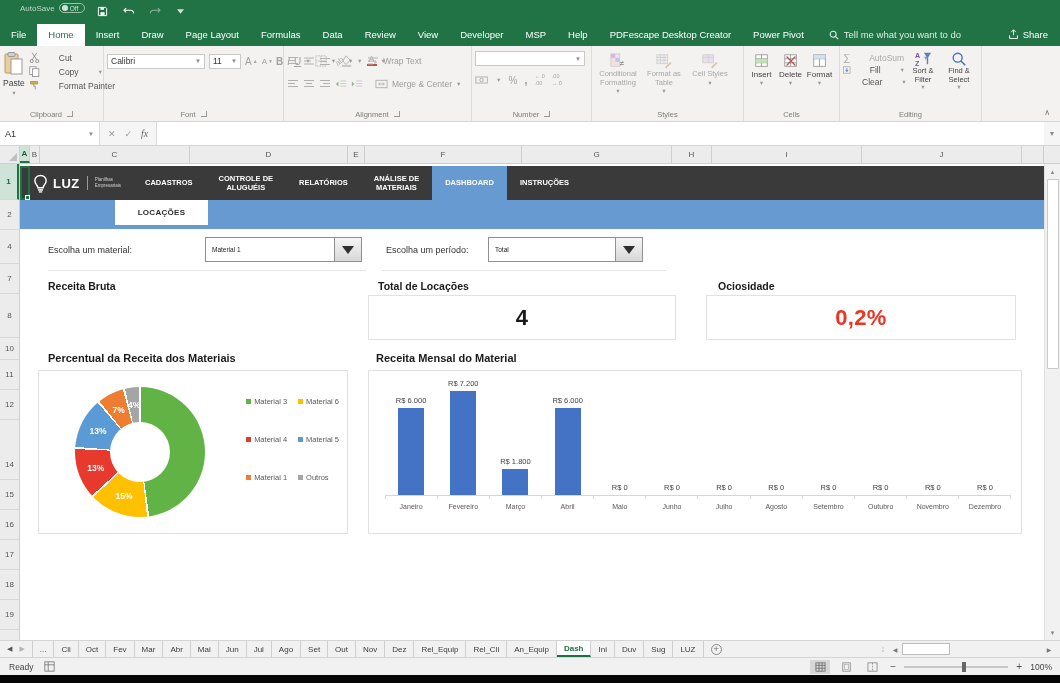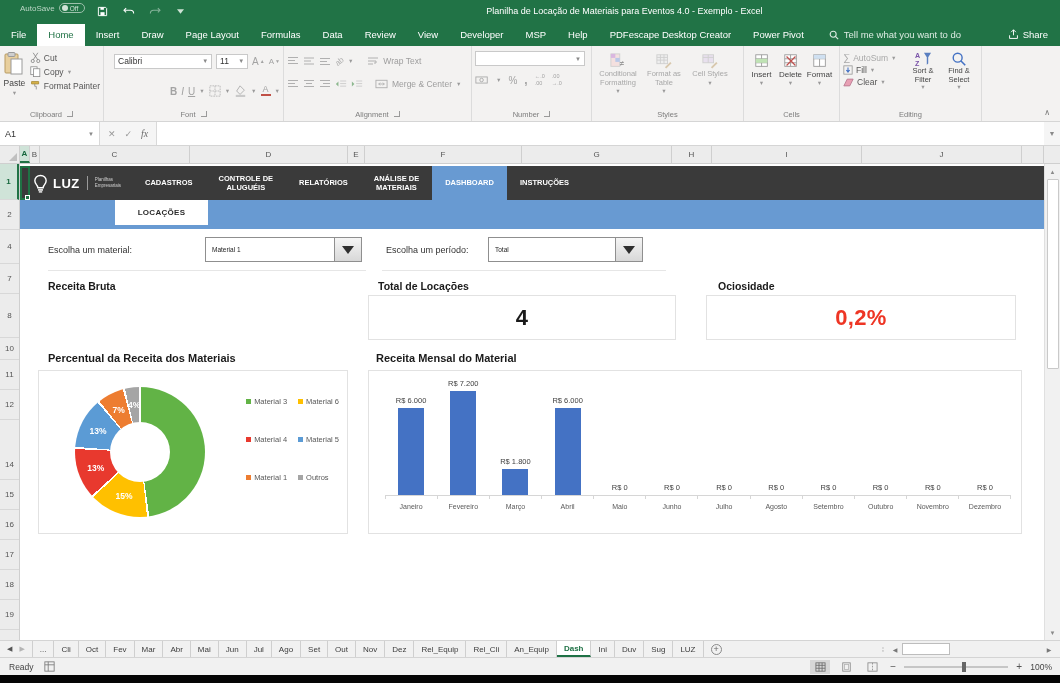--- a/index.html
+++ b/index.html
@@ -28,21 +28,21 @@
   .share { margin-left:auto; display:flex; align-items:center; gap:4px; color:#fff; font-size:9.5px; padding:0 12px 6px; }
 
   
   .ribbon { height:76px; background:#f3f2f1; border-bottom:1px solid #d5d5d5; display:flex; flex:none; }
   .rgroup { display:flex; flex-direction:column; border-right:1px solid #dcdcdc; padding:3px 3px 0; flex:none; }
   .rg-body { flex:1; display:flex; align-items:flex-start; }
   .rg-title { height:14px; font-size:7.5px; color:#7d7d7d; display:flex; align-items:center; justify-content:center; gap:5px; }
   .launcher { width:6px; height:6px; border-right:1px solid #9a9a9a; border-bottom:1px solid #9a9a9a; position:relative; }
   .paste-btn { width:34px; display:flex; flex-direction:column; align-items:center; gap:2px; font-size:8.5px; color:#444; padding-top:3px; }
   .clip-col { display:flex; flex-direction:column; gap:3px; padding:3px 0 0 4px; }
-  .small-cmd { display:flex; align-items:center; gap:3px; font-size:8.5px; color:#555; white-space:nowrap; }
+  .small-cmd { display:flex; align-items:center; gap:19px; font-size:8.5px; color:#555; white-space:nowrap; }
   .combo { background:#fff; border:1px solid #c9c9c9; height:15px; display:flex; align-items:center; justify-content:space-between; font-size:8.5px; color:#333; padding:0 3px; }
   .combo .ca { font-size:6px; color:#8a8a8a; }
   .frow { display:flex; align-items:center; gap:4px; height:20px; }
   .gicon { color:#a3a3a3; font-size:10px; display:flex; align-items:center; gap:1px; }
   .gicon b { font-weight:bold; } .gicon i { font-style:italic; }
   .tinyarrow { font-size:5.5px; color:#9a9a9a; }
   .glabel { font-size:8.5px; color:#9d9d9d; white-space:nowrap; }
   .styles-btn { width:46px; display:flex; flex-direction:column; align-items:center; gap:1px; font-size:7.5px; color:#a8a8a8; text-align:center; padding-top:4px; line-height:1.15; }
   .cells-btn { width:29px; display:flex; flex-direction:column; align-items:center; gap:1px; font-size:8px; color:#444; padding-top:4px; }
   .edit-col { display:flex; flex-direction:column; gap:2px; padding-top:3px; }
@@ -180,21 +180,20 @@
             <path d="M12 3l3 3-3 3" fill="none" stroke="#fff" stroke-width="1.5"></path>
             <path d="M14.5 6H6c-3 0-4.5 2-4.5 4.5" fill="none" stroke="#fff" stroke-width="1.5"></path>
           </svg>
         </span>
       <span class="qbtn">
           <svg width="7" height="5" viewBox="0 0 8 5">
             <path d="M0 0h8L4 5z" fill="#cfe3d6"></path>
           </svg>
         </span>
     </div>
-    <div class="titletext">Planilha de Locação de Materiais para Eventos 4.0 - Exemplo  -  Excel</div>
   </div>
 
   <div class="tabrow">
     <div id="ribbonTabs" style="display:flex;">
         <div class="rtab">File</div>
         <div class="rtab active">Home</div>
         <div class="rtab">Insert</div>
         <div class="rtab">Draw</div>
         <div class="rtab">Page Layout</div>
         <div class="rtab">Formulas</div>
@@ -261,21 +260,21 @@
             </div>
         </div>
       </div>
       <div class="rg-title">
           <span>Clipboard</span>
           <span class="launcher"></span>
         </div>
     </div>
 
     <div class="rgroup" style="width:180px">
-      <div style="display:flex; flex-direction:column; gap:10px; flex:1; padding-top:2px;align-items:flex-end;">
+      <div style="display:flex; flex-direction:row; gap:3px; flex:1; padding-top:2px;">
         <div class="frow">
           <div class="combo" style="width:98px">
               <span>Calibri</span>
               <span class="ca">▼</span>
             </div>
           <div class="combo" style="width:32px">
               <span>11</span>
               <span class="ca">▼</span>
             </div>
           <span class="gicon">A<span style="font-size:5px;">▲</span></span>

